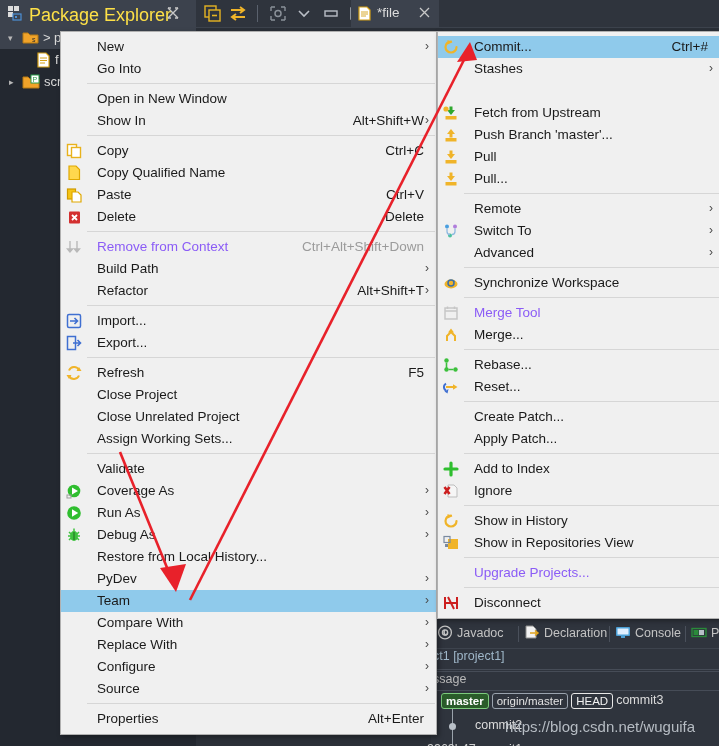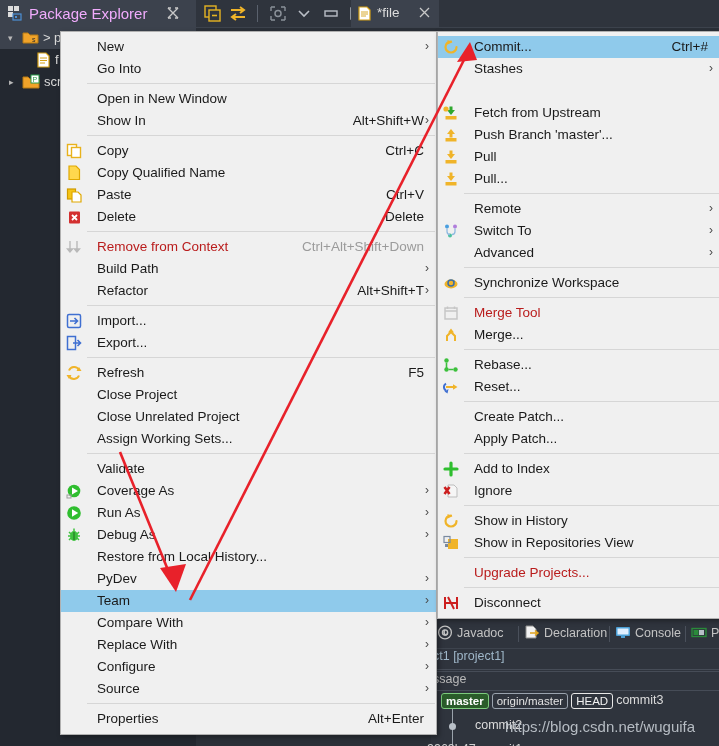--- a/index.html
+++ b/index.html
@@ -7,21 +7,21 @@
     width:719px;height:746px;overflow:hidden;position:relative;
     background:#232830;
     font-family:"Liberation Sans", sans-serif;
     -webkit-font-smoothing:antialiased;
   }
 
   
   #ide{position:absolute;inset:0;background:#2f343d;}
 
   .pe-tabbar{position:absolute;left:0;top:0;width:196px;height:27px;background:#3c424d;}
-  .pe-tabbar .tabtext{position:absolute;left:29px;top:5px;font-size:15px;color:#f0abfc;}
+  .pe-tabbar .tabtext{position:absolute;left:29px;top:5px;font-size:18px;color:#fde047;}
   .pe-tabicon{position:absolute;left:7px;top:6px;width:16px;height:15px;}
   .pe-close{position:absolute;left:166px;top:6px;width:14px;height:14px;}
 
   .pe-toolstrip{position:absolute;left:196px;top:0;width:523px;height:27px;background:#2f343d;
                 border-bottom:1px solid #3d434d;}
   .toolicon{position:absolute;top:5px;width:18px;height:17px;}
   .toolsep{position:absolute;top:5px;width:1px;height:17px;background:#5a616d;}
 
   .editor-tab{position:absolute;left:351px;top:0;width:88px;height:27px;background:#3c424d;}
   .editor-tab .etxt{position:absolute;left:26px;top:5px;font-size:13.5px;color:#dcdcdc;}
@@ -60,21 +60,21 @@
   .graph-line{position:absolute;width:1px;background:#9aa2ab;}
   .hashtxt{position:absolute;font-size:12.5px;color:#cfcfcf;}
   .watermark{position:absolute;font-size:15px;color:#b6bcc3;white-space:nowrap;}
 
   
   .menu{position:absolute;background:#f0f0f0;border:1px solid #b0b0b0;
         box-shadow:2px 2px 5px rgba(0,0,0,.35);}
   .menu .gutter{position:absolute;left:0;top:0;bottom:0;width:26px;background:#f0f0f0;}
   .mi{position:absolute;left:0;height:22px;width:100%;cursor:default;}
   .mi .milabel{position:absolute;left:36px;top:3px;font-size:13.5px;color:#1a1a1a;white-space:nowrap;}
-  .mi.dis .milabel{color:#b91c1c;}
+  .mi.dis .milabel{color:#8b5cf6;}
   .mi .miacc{position:absolute;top:3px;font-size:13.5px;color:#1a1a1a;white-space:nowrap;}
   .mi.dis .miacc{color:#9b9b9b;}
   .mi .miarrow{position:absolute;top:3px;font-size:12px;color:#4a4a4a;}
   .mi.hl{background:#8fcaeb;}
   .mi .miicon{position:absolute;left:5px;top:3px;width:17px;height:16px;}
   .msep{position:absolute;left:26px;height:1px;background:#d6d6d6;}
 
   
   .anno{position:absolute;left:0;top:0;width:719px;height:746px;pointer-events:none;}
 </style>

